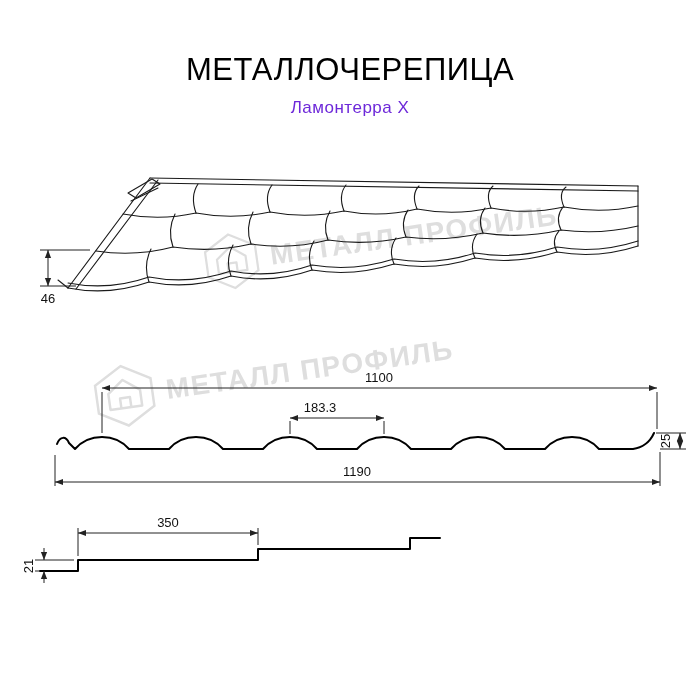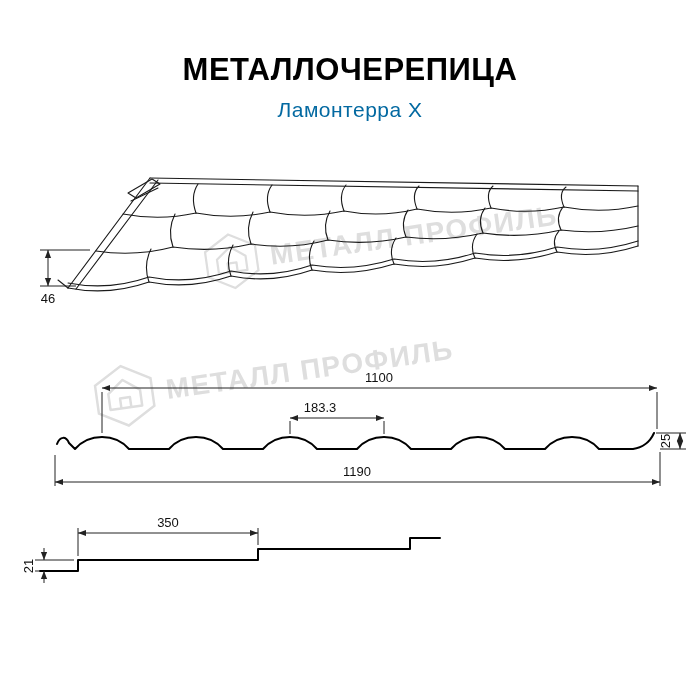--- a/index.html
+++ b/index.html
@@ -9,26 +9,26 @@
     background:#ffffff;
     overflow:hidden;
     font-family:"Liberation Sans", sans-serif;
   }
   .header{
     position:absolute;top:0;left:0;width:700px;text-align:center;z-index:3;
   }
   .title{
     margin:0;
     position:absolute;top:52px;left:0;width:700px;
-    font-size:31px;font-weight:700;letter-spacing:0.5px;color:#000;
+    font-size:31px;font-weight:400;letter-spacing:0.5px;color:#000;
     font-family:"Liberation Sans", sans-serif;
   }
   .subtitle{
     position:absolute;top:98px;left:0;width:700px;
-    font-size:21px;font-weight:400;letter-spacing:0.5px;color:#0369a1;
+    font-size:17px;font-weight:400;letter-spacing:0.5px;color:#6d28d9;
   }
   .watermark{
     position:absolute;z-index:1;
     display:flex;align-items:center;gap:12px;
     color:#dedede;
     transform:rotate(-8deg);
     transform-origin:left center;
     font-weight:bold;font-size:28px;letter-spacing:1.5px;white-space:nowrap;
     user-select:none;
   }

